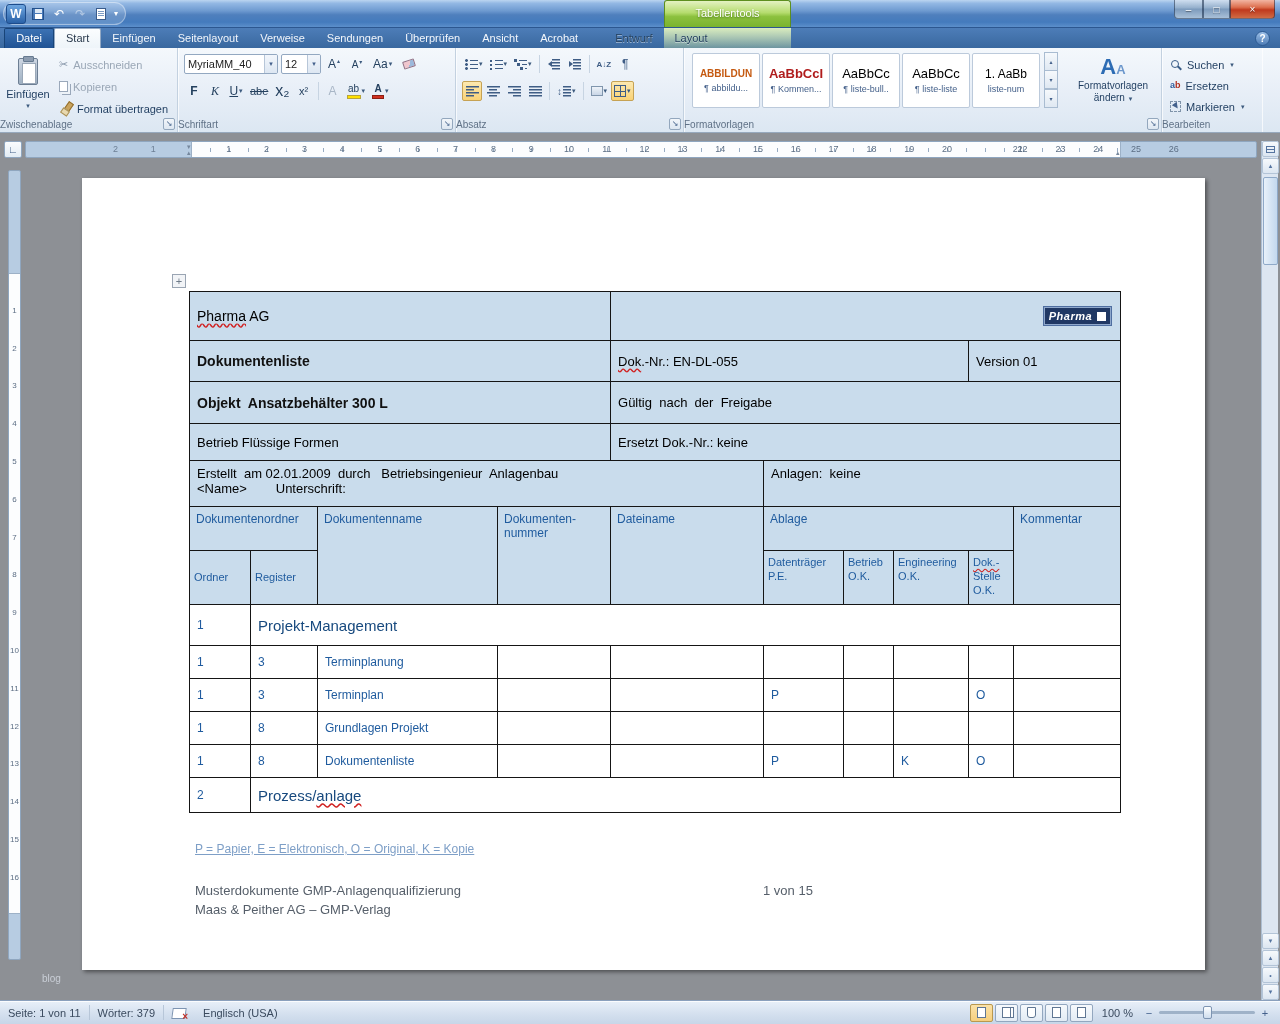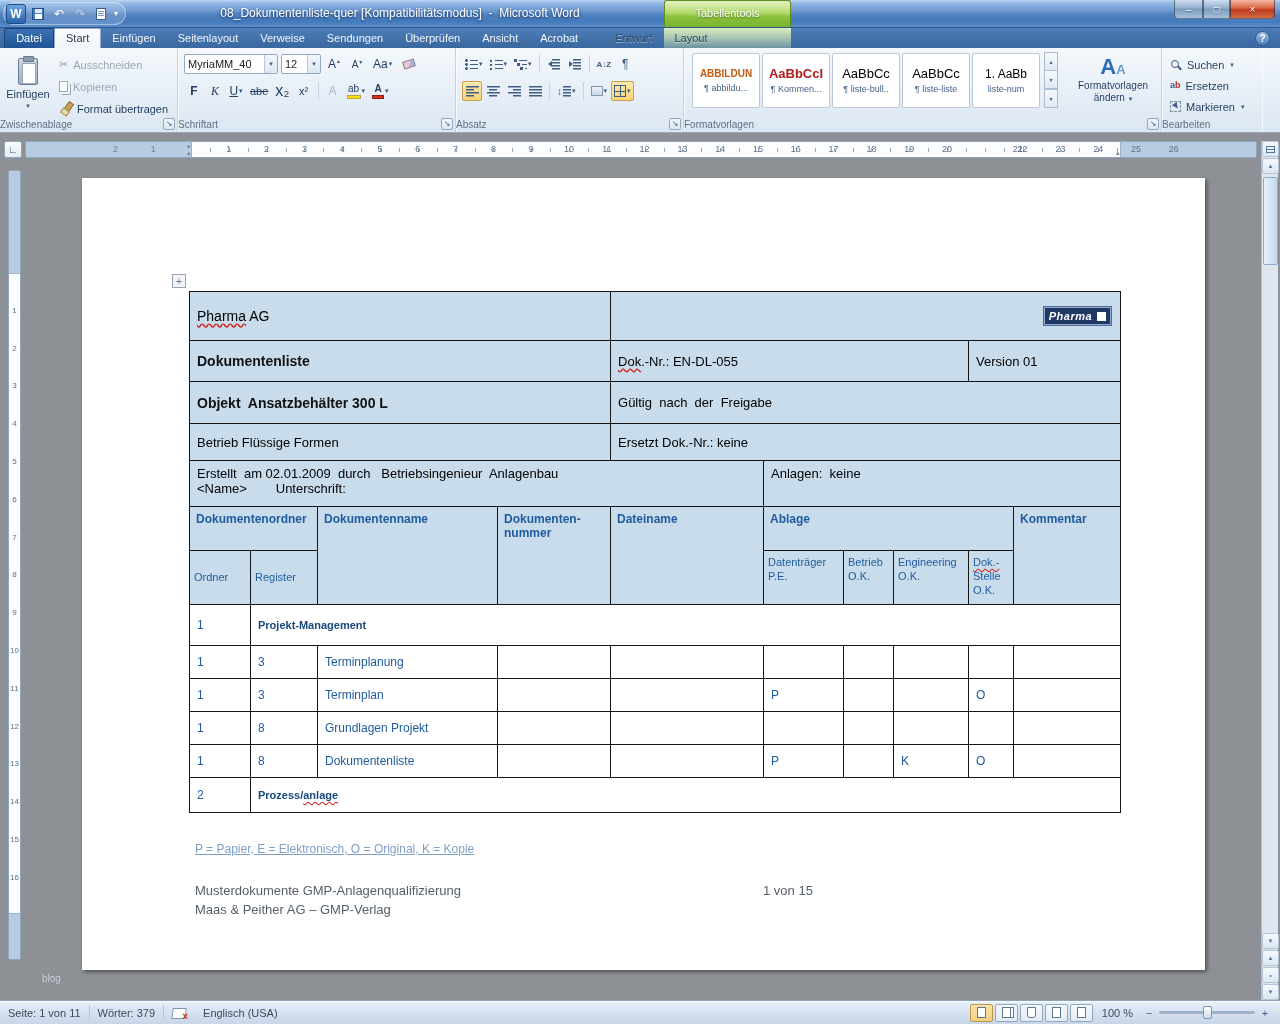--- a/index.html
+++ b/index.html
@@ -205,24 +205,24 @@
  color:#6d7a88;font-size:11px;line-height:12px;text-align:center}
 .doctable{position:absolute;left:107px;top:113px;width:931px;border-collapse:collapse;table-layout:fixed}
 .doctable td{border:1px solid #151515;padding:2px 7px;vertical-align:middle;font-size:13px;color:#000;overflow:hidden}
 tr.blue td{background:#c9dcec}
 .h49{height:49px}.h41{height:41px}.h42{height:42px}.h37{height:37px}.h46{height:46px}
 .h44{height:44px}.h54{height:54px}.h33{height:33px}.h35{height:35px}
 .v-top{vertical-align:top!important;padding-top:5px!important}
 .b14{font-weight:bold;font-size:14px;color:#111}
 .c14{font-size:14px}.c13{font-size:13px}
 .pre{white-space:pre-wrap}
-tr.hdr td{color:#1f5b9e;font-weight:bold;font-size:12px;padding:20px 6px}
+tr.hdr td{color:#1f5b9e;font-weight:normal;font-size:12px;padding:20px 6px}
 tr.sub td{color:#1f5b9e;font-weight:normal;font-size:11px;padding:3px 4px;line-height:1.25}
 tr.dt td{font-size:12px;color:#1f5b9e}
-.secb{font-weight:bold;color:#17497e;font-size:11px}
+.secb{font-weight:normal;color:#17497e;font-size:15px}
 .sq{text-decoration:underline;text-decoration-style:wavy;text-decoration-color:#d02020;text-underline-offset:2px}
 .logo-cell{text-align:right;padding-right:8px!important}
 .logo{display:inline-flex;align-items:center;gap:5px;background:#203864;border:1px solid #4f6ea0;
  box-shadow:inset 0 0 0 1px #8fa8cc;padding:3px 5px}
 .logo-t{color:#fff;font-size:11px;font-style:italic;font-weight:bold;letter-spacing:.5px}
 .logo-sq{width:9px;height:9px;background:#fff}
 .legend{position:absolute;left:113px;top:664px;font-size:12px;color:#7e9fc7;text-decoration:underline}
 .publine{position:absolute;left:113px;top:724px;font-size:13px;color:#565f6a}
 .serline{position:absolute;left:113px;top:705px;font-size:13px;color:#565f6a}
 .pageof{position:absolute;left:681px;top:705px;font-size:13px;color:#565f6a}
@@ -275,21 +275,20 @@
           <span>↶</span>
         </div>
       <div class="qbtn dim">
           <span>↷</span>
         </div>
       <div class="qbtn">
           <span class="ic-page"></span>
         </div>
       <div class="qarr"><span>▾</span></div>
     </div>
-    <div class="wtitle">08_Dokumentenliste-quer [Kompatibilitätsmodus]  -  Microsoft Word</div>
     <div class="ctx-group">Tabellentools</div>
     <div class="winbtns">
       <div class="wbtn min">
           <span>–</span>
         </div>
       <div class="wbtn max">
           <span>□</span>
         </div>
       <div class="wbtn close">
           <span>×</span>

